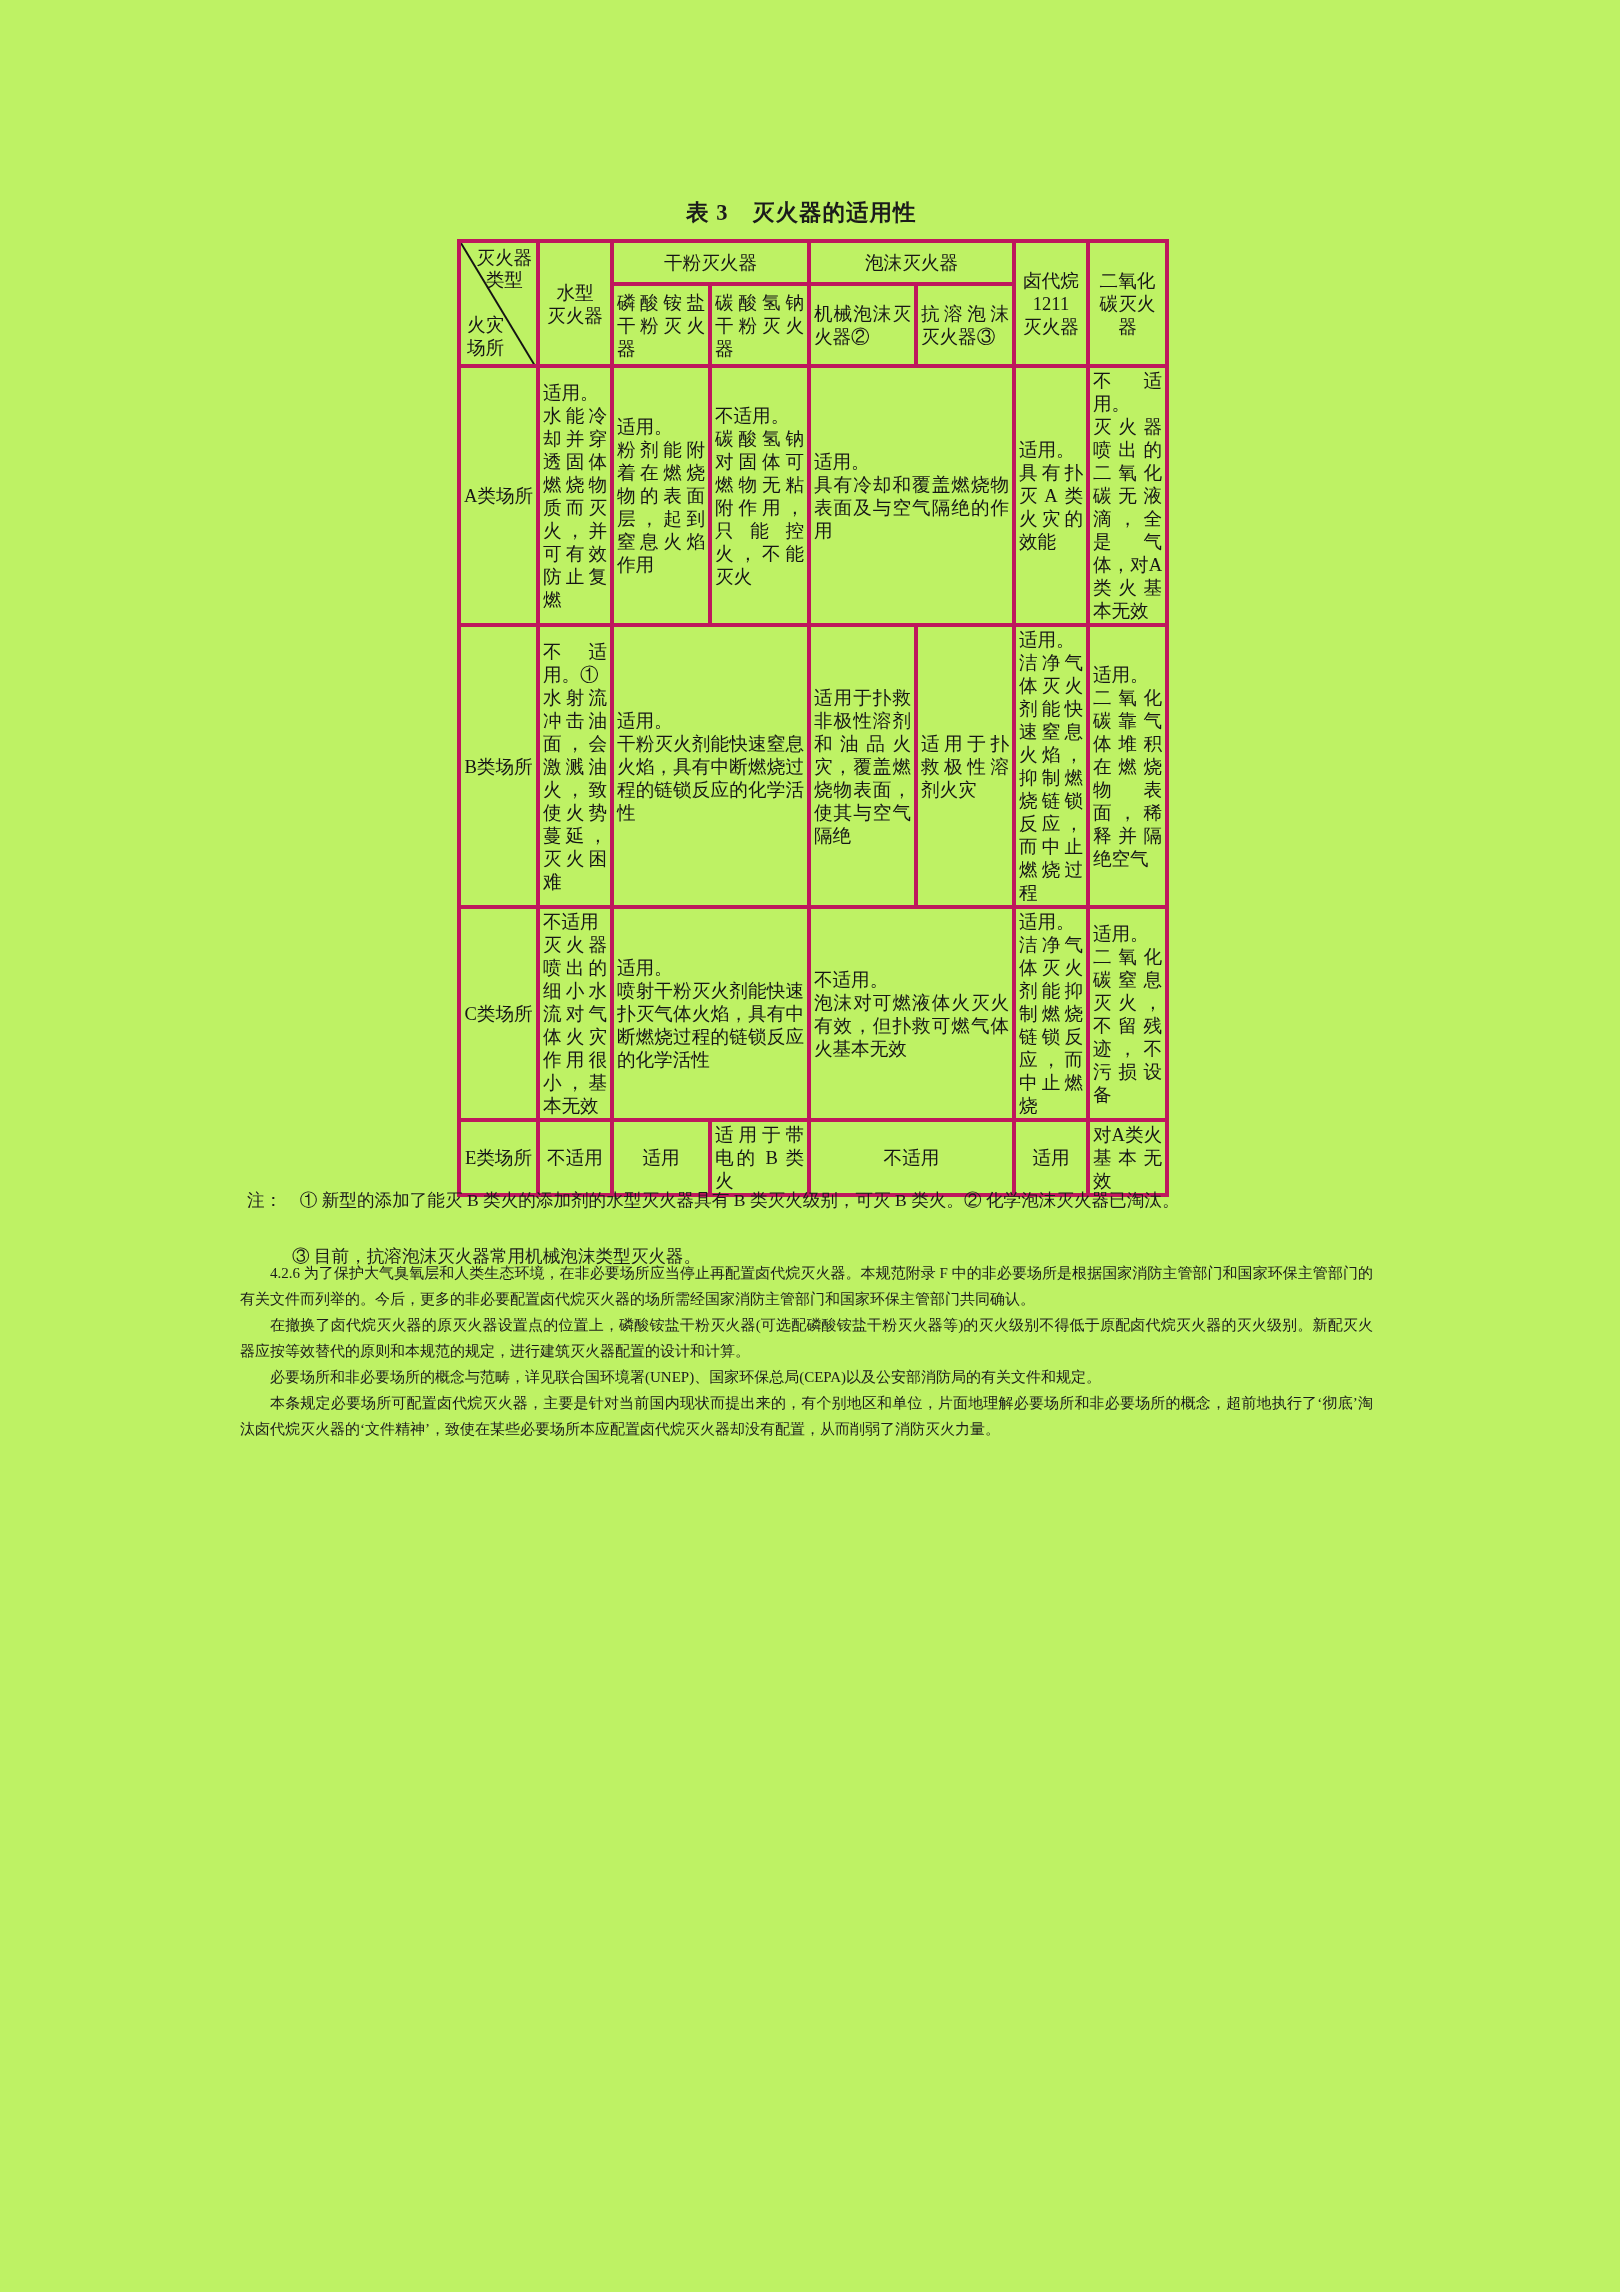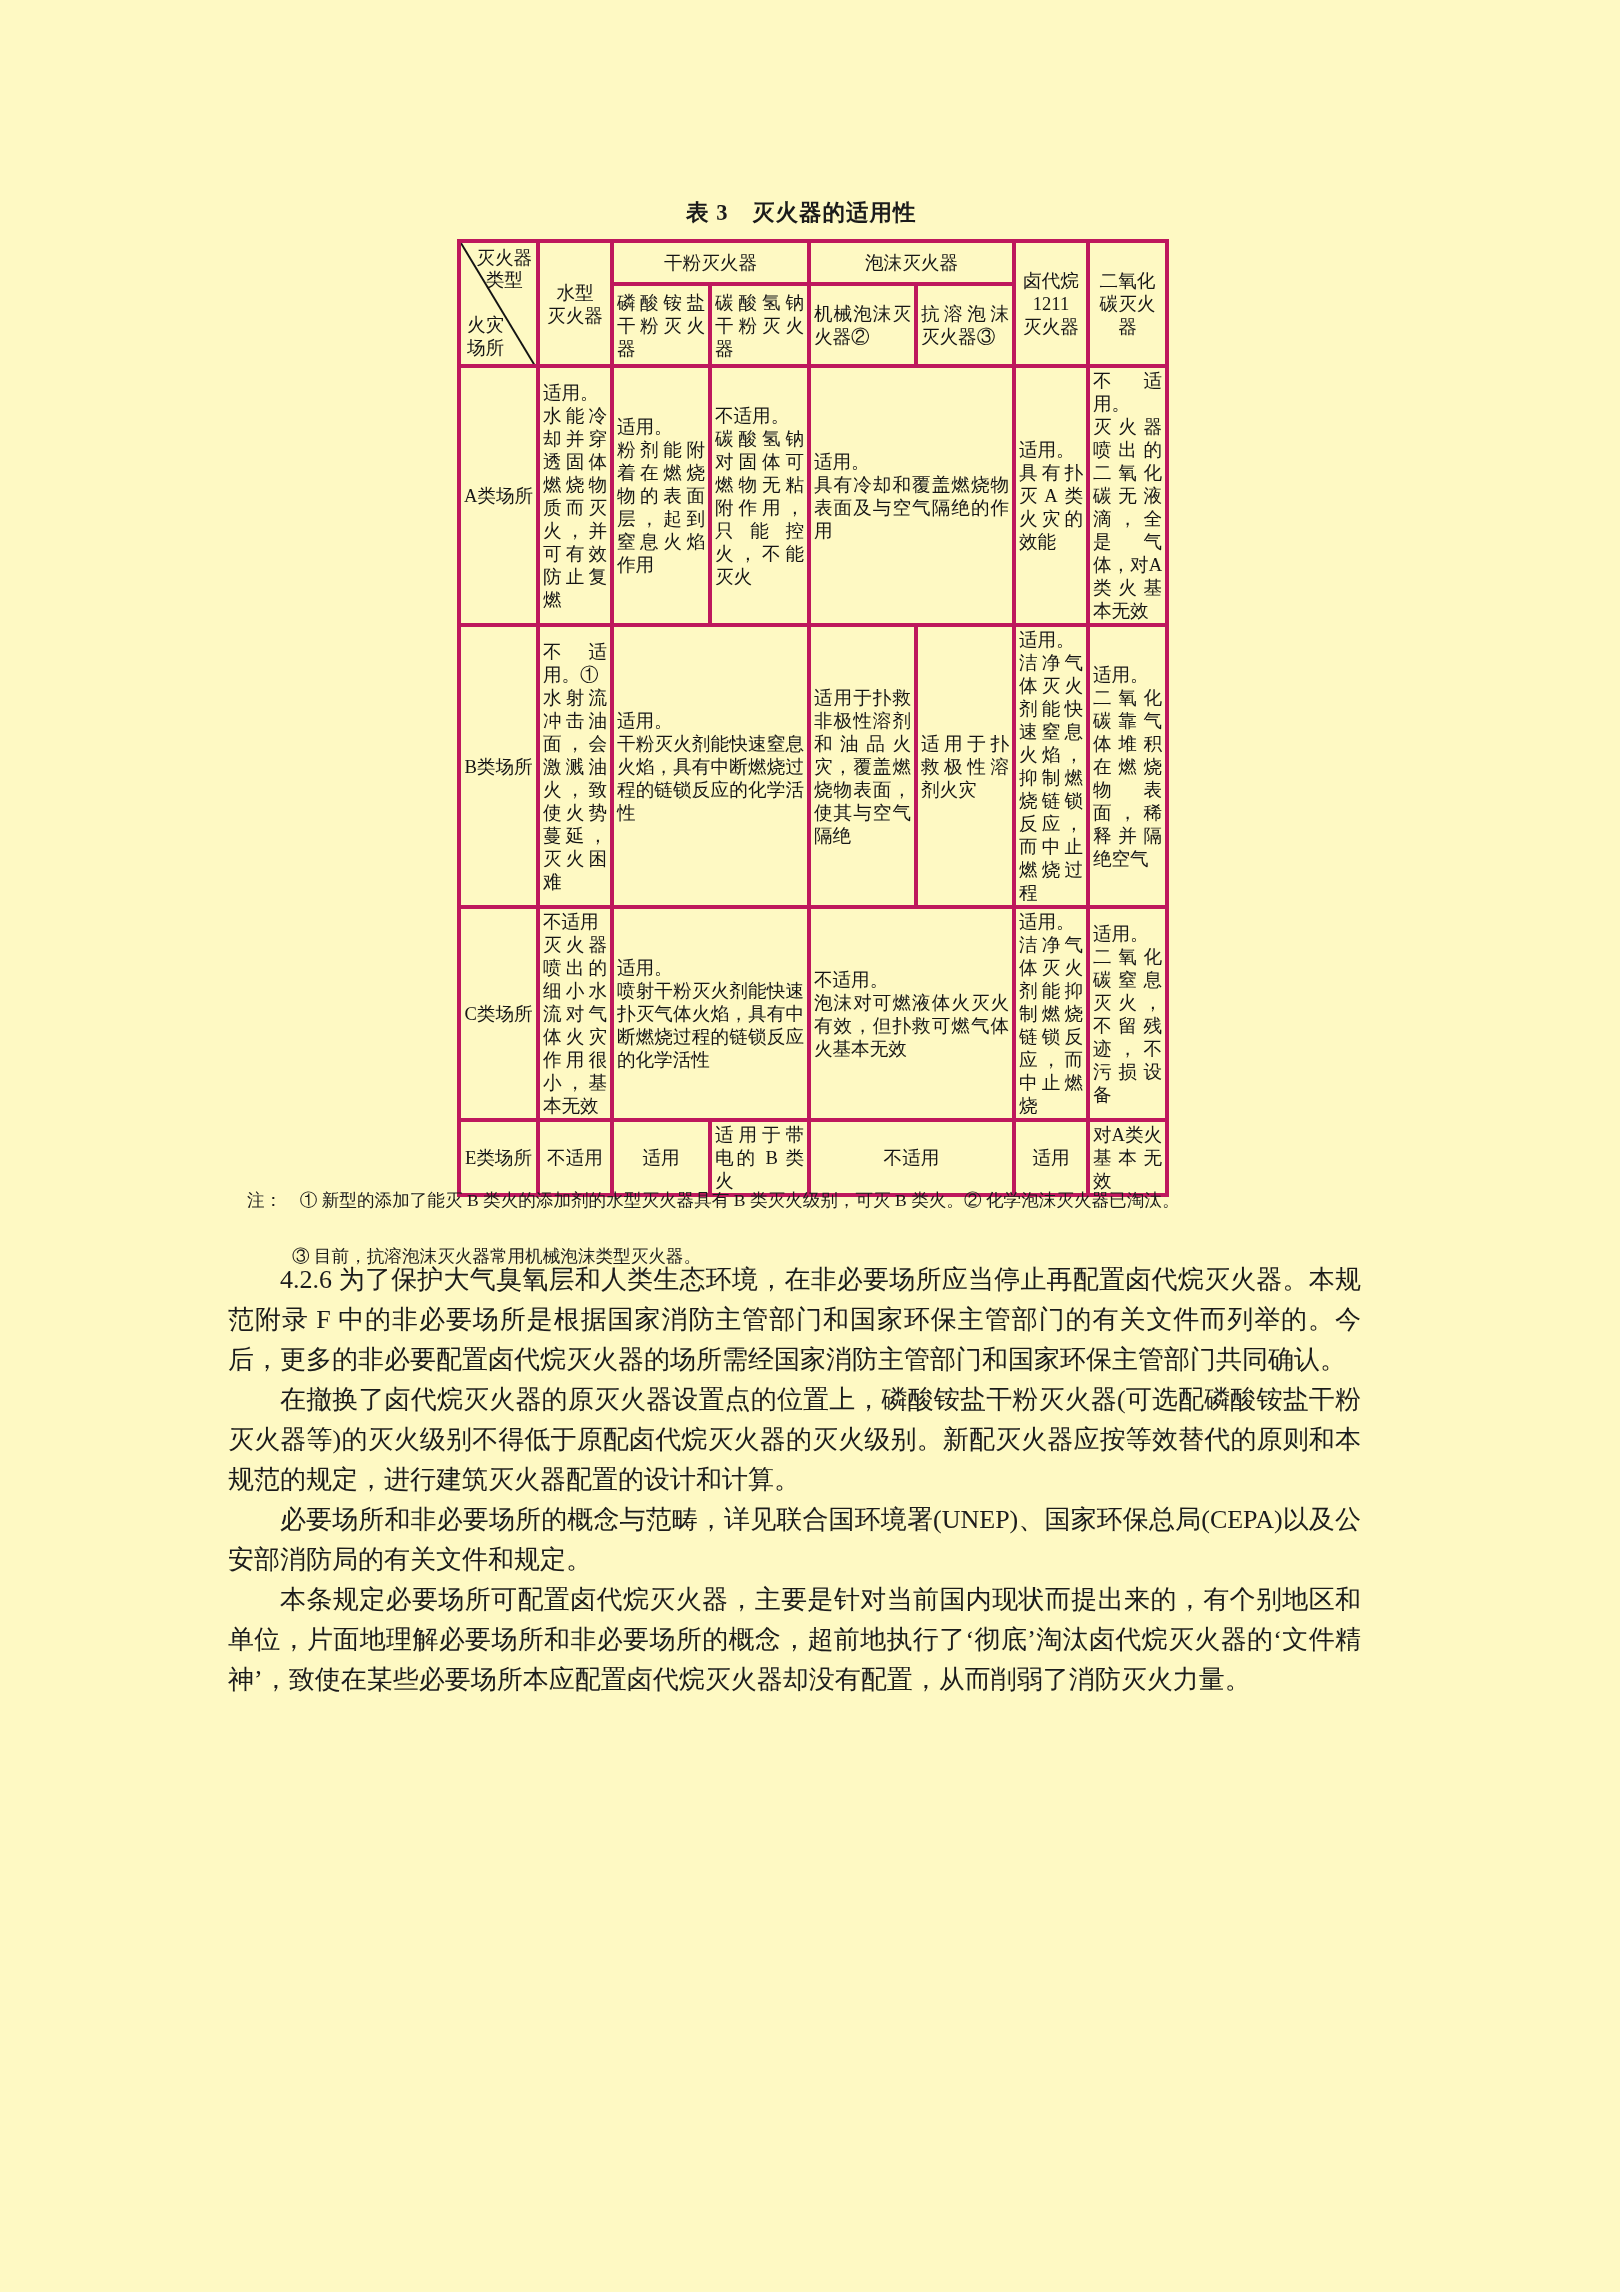--- a/index.html
+++ b/index.html
@@ -1,20 +1,20 @@
 <!DOCTYPE html>
 <html><head>
 <meta charset="utf-8">
 <style>
   * { box-sizing: border-box; margin: 0; padding: 0; }
   html,body { background: #ffffff; }
   .page {
     position: relative;
     width: 1620px; height: 2293px;
-    background: #fef9c3;
+    background: #bef264;
     font-family: "Liberation Serif", "DejaVu Serif", serif;
     color: #1b1b1b;
     overflow: hidden;
   }
   .doc-title {
     position: absolute;
     left: 686px; top: 197px;
     font-size: 22.5px;
     font-weight: bold;
     letter-spacing: 1px;
@@ -56,24 +56,24 @@
     position: absolute;
     left: 247px; top: 1189px;
     width: 1142px;
     font-size: 17.6px;
     line-height: 23.5px;
   }
   .note-line2 { margin-top: 32px; margin-left: 45px; }
   
   .bodytext {
     position: absolute;
-    left: 228px; top: 1260px;
+    left: 240px; top: 1260px;
     width: 1133px;
-    font-size: 26px;
-    line-height: 40px;
+    font-size: 15px;
+    line-height: 26px;
     text-align: justify;
     text-justify: inter-ideograph;
   }
   .bodytext p { text-indent: 2em; margin: 0; }
 </style>
 </head>
 <body>
 
 <div class="page">
 

